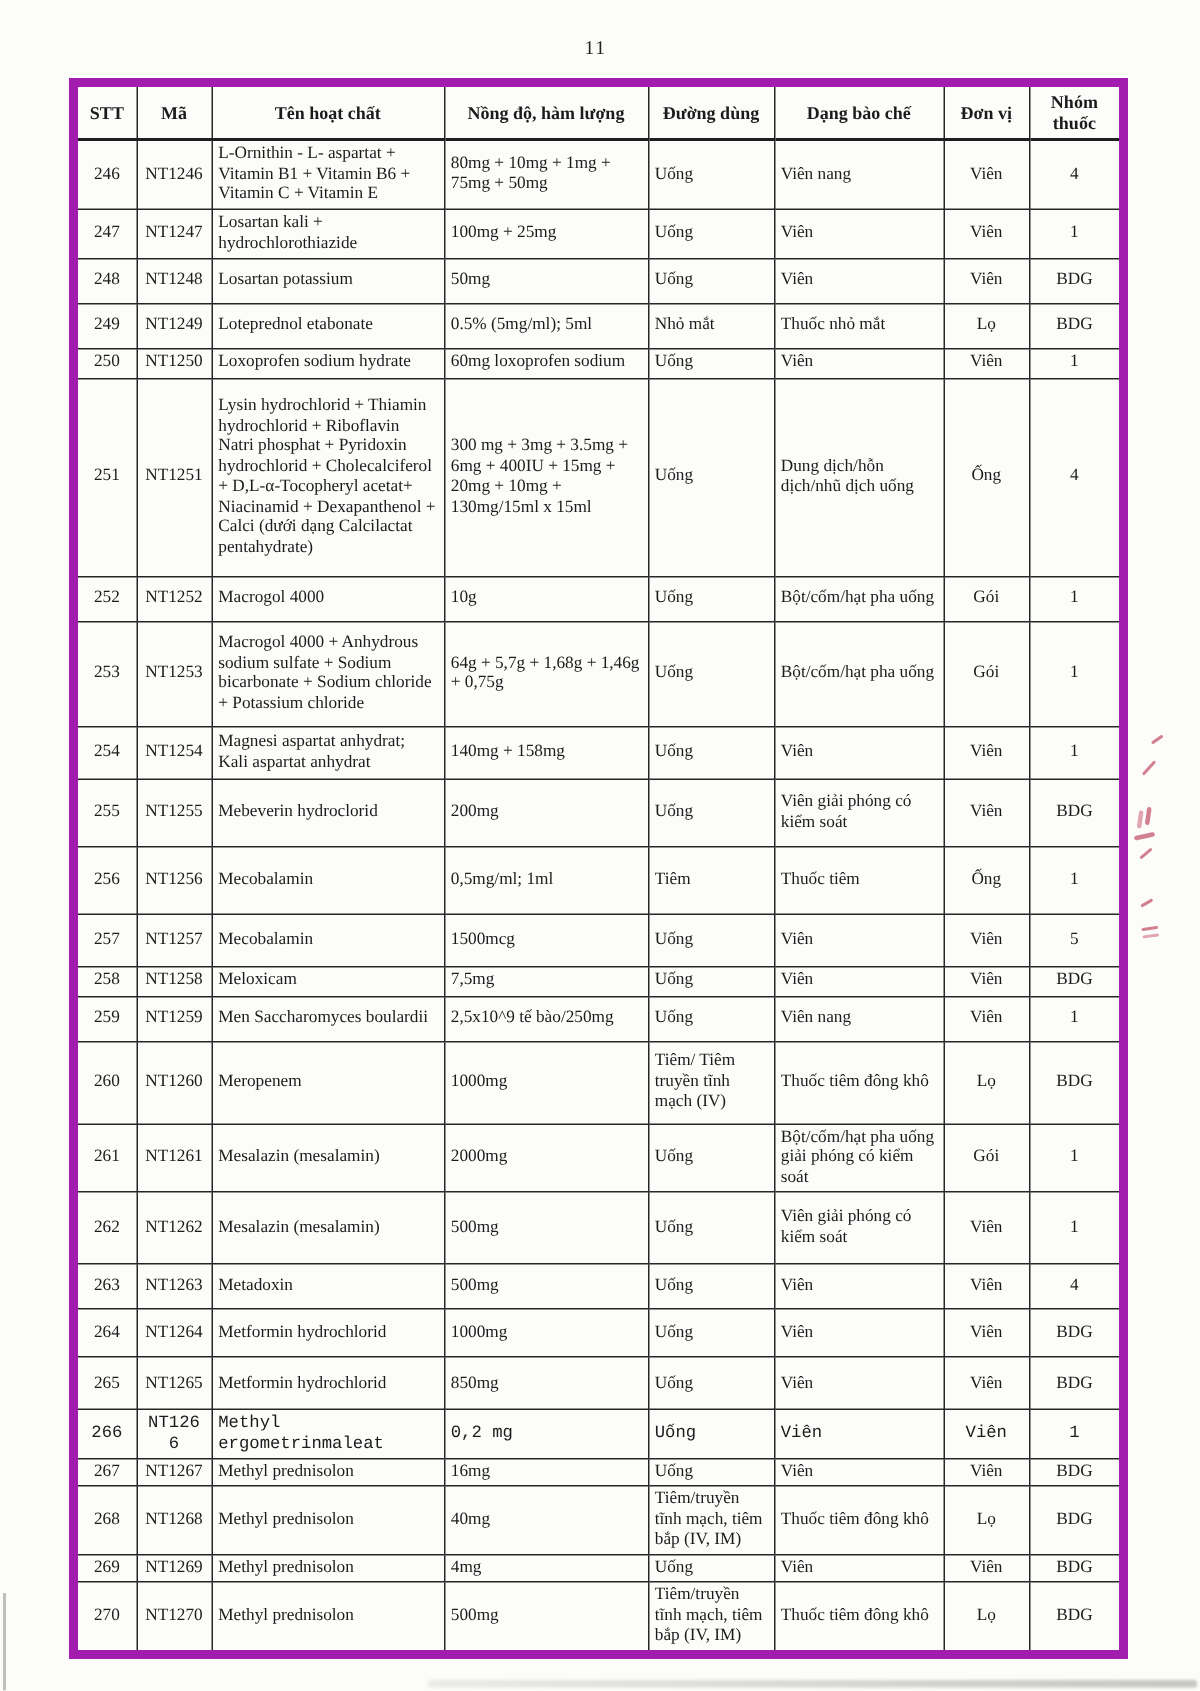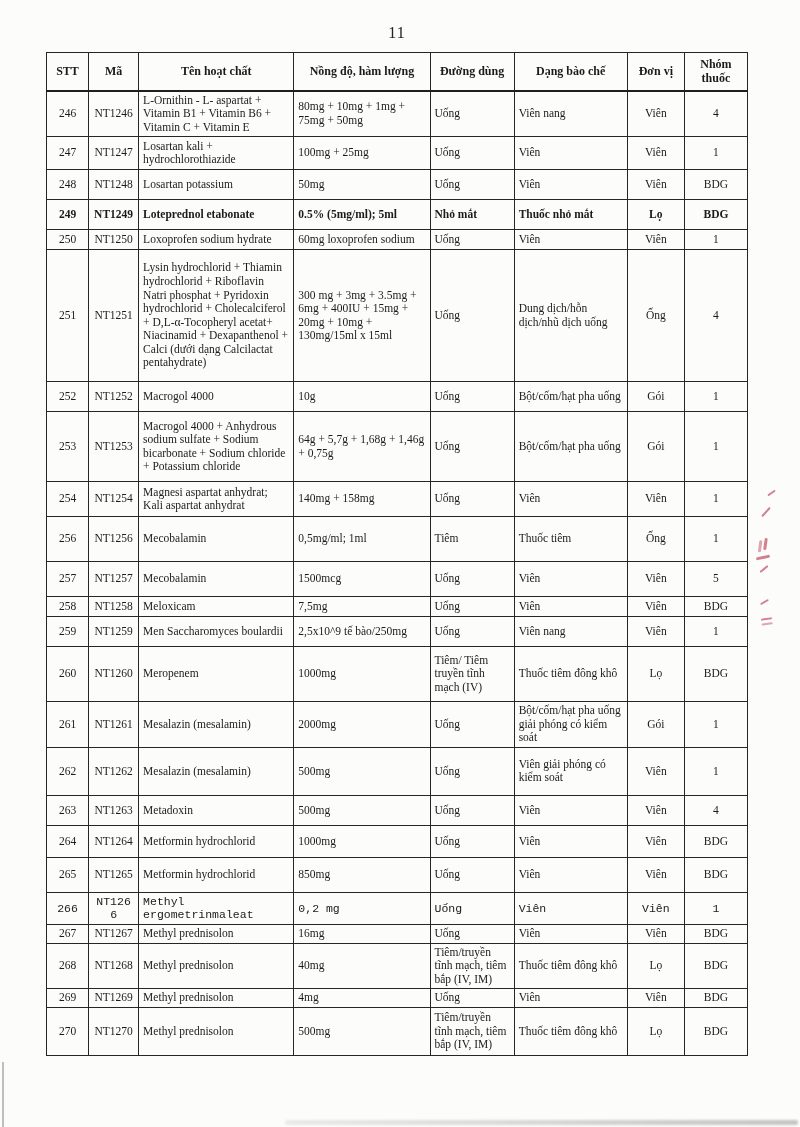--- a/index.html
+++ b/index.html
@@ -14,32 +14,32 @@
     font-family: "Liberation Serif", "DejaVu Serif", serif;
     color: #1b1b1b;
     overflow: hidden;
   }
   .page-number {
     position: absolute;
     top: 24px;
     left: 0;
     width: 794px;
     text-align: center;
-    font-size: 16px;
+    font-size: 13px;
     letter-spacing: 1px;
     color: #222;
   }
   table.drug-table {
     position: absolute;
     left: 46px;
     top: 52px;
     width: 702px;
     border-collapse: collapse;
     table-layout: fixed;
-    border: 1px solid #a21caf;
+    border: 6px solid #a21caf;
   }
   .drug-table th, .drug-table td {
     border: 1px solid #262626;
     padding: 2px 4px;
     vertical-align: middle;
     font-size: 11.5px;
     line-height: 1.18;
     overflow: hidden;
     word-wrap: break-word;
   }
@@ -146,21 +146,21 @@
       <tr style="height: 30px; margin-left: 48px;">
         <td class="center">248</td>
         <td class="center">NT1248</td>
         <td class="left">Losartan potassium</td>
         <td class="left">50mg</td>
         <td class="left">Uống</td>
         <td class="left">Viên</td>
         <td class="center">Viên</td>
         <td class="center">BDG</td>
       </tr>
-      <tr style="height: 30px; font-weight: bold;">
+      <tr style="height: 30px;">
         <td class="center">249</td>
         <td class="center">NT1249</td>
         <td class="left">Loteprednol etabonate</td>
         <td class="left">0.5% (5mg/ml); 5ml</td>
         <td class="left">Nhỏ mắt</td>
         <td class="left">Thuốc nhỏ mắt</td>
         <td class="center">Lọ</td>
         <td class="center">BDG</td>
       </tr>
       <tr style="height: 20px;">
@@ -205,20 +205,30 @@
       </tr>
       <tr style="height: 35px;">
         <td class="center">254</td>
         <td class="center">NT1254</td>
         <td class="left">Magnesi aspartat anhydrat; Kali aspartat anhydrat</td>
         <td class="left">140mg + 158mg</td>
         <td class="left">Uống</td>
         <td class="left">Viên</td>
         <td class="center">Viên</td>
         <td class="center">1</td>
+      </tr>
+      <tr style="height: 45px;">
+        <td class="center">255</td>
+        <td class="center">NT1255</td>
+        <td class="left">Mebeverin hydroclorid</td>
+        <td class="left">200mg</td>
+        <td class="left">Uống</td>
+        <td class="left">Viên giải phóng có kiểm soát</td>
+        <td class="center">Viên</td>
+        <td class="center">BDG</td>
       </tr>
       <tr style="height: 45px;">
         <td class="center">256</td>
         <td class="center">NT1256</td>
         <td class="left">Mecobalamin</td>
         <td class="left">0,5mg/ml; 1ml</td>
         <td class="left">Tiêm</td>
         <td class="left">Thuốc tiêm</td>
         <td class="center">Ống</td>
         <td class="center">1</td>

